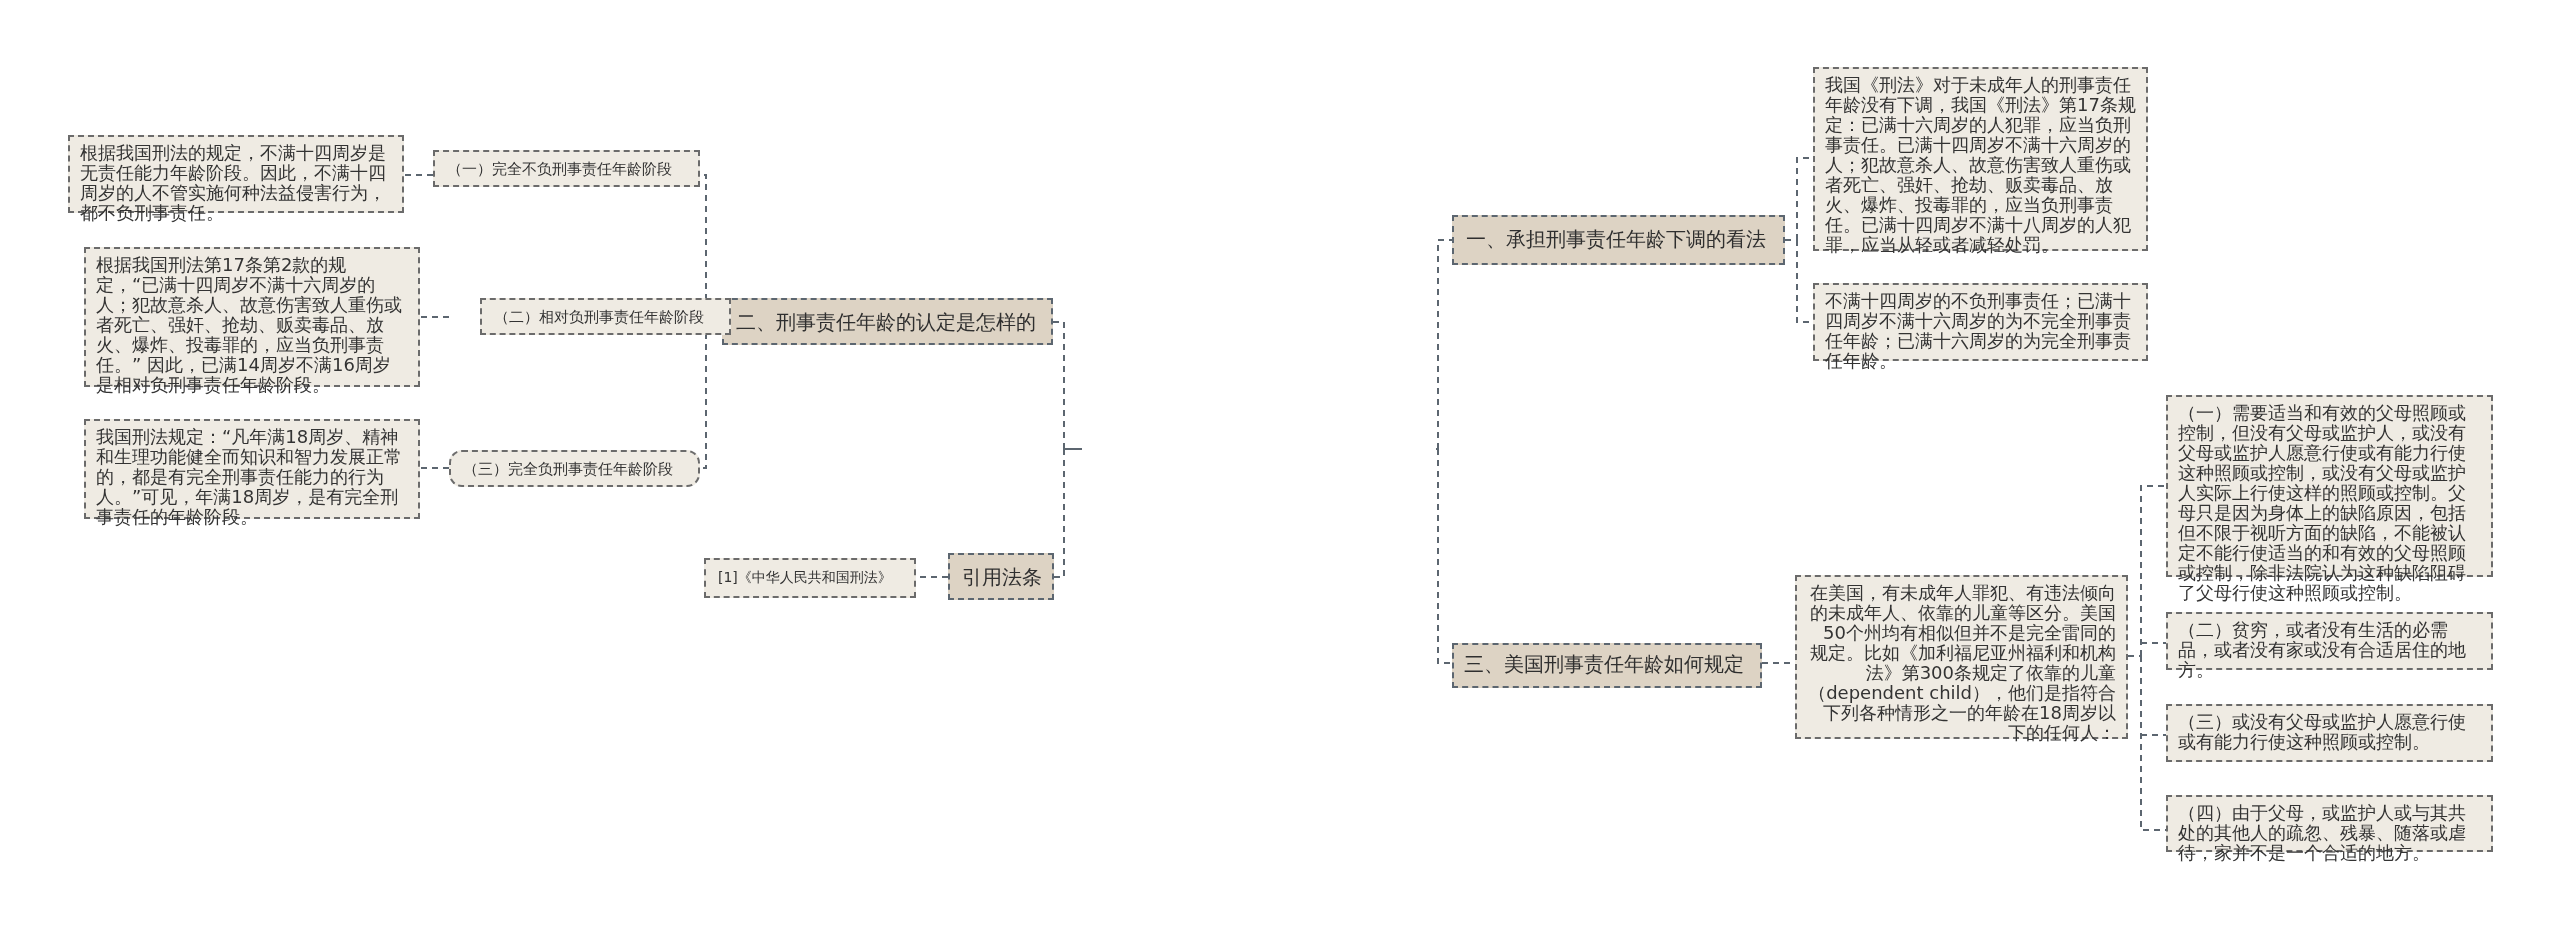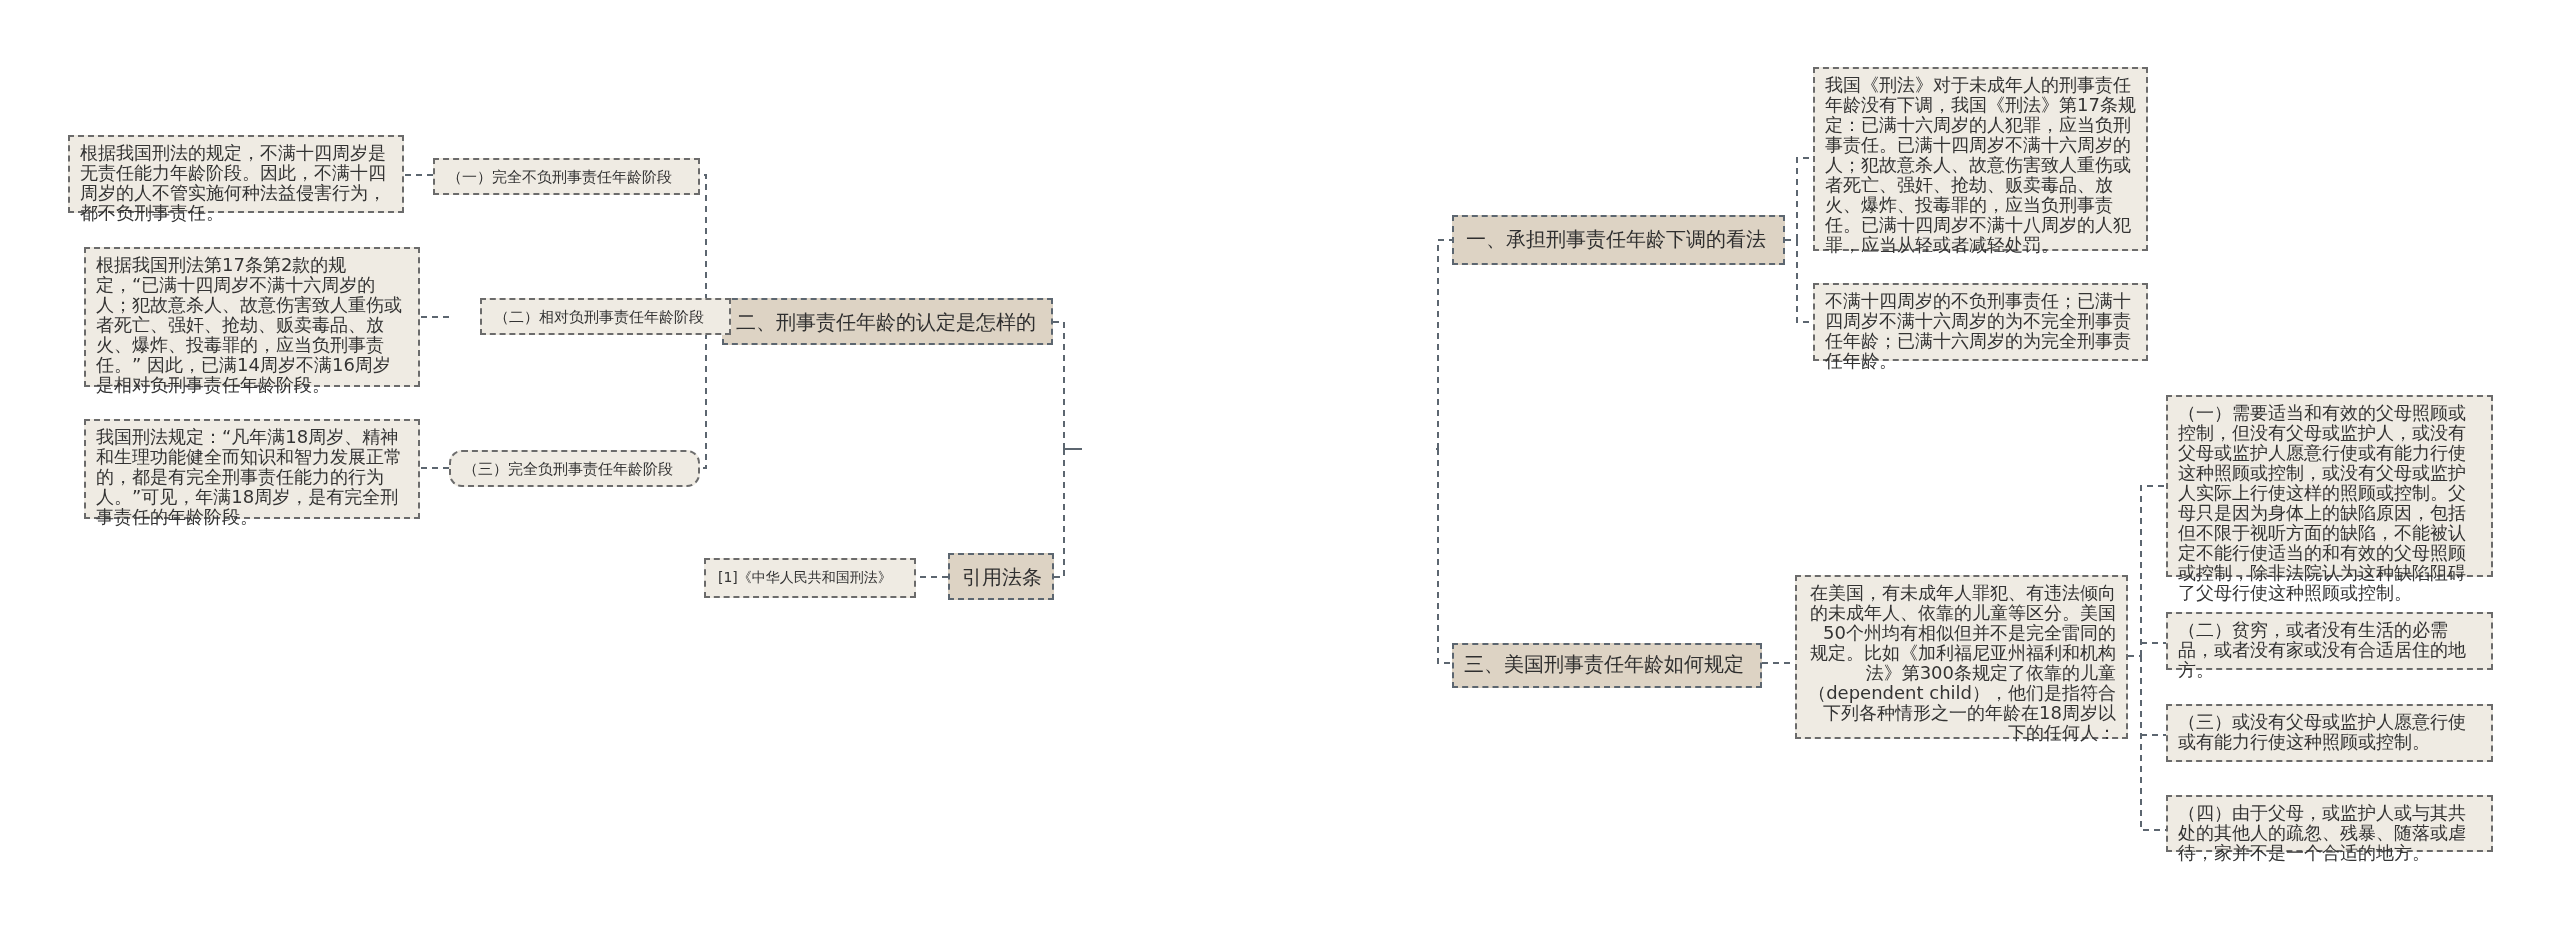--- a/index.html
+++ b/index.html
@@ -68,21 +68,21 @@
       <path d="M2141 643 L2166 643"></path>
       <path d="M2141 735 L2166 735"></path>
     </g>
   </svg>
 
 
   <div class="node branch" style="left:722px; top:298px; width:331px; height:47px;">
     <span>二、刑事责任年龄的认定是怎样的</span>
   </div>
 
-  <div class="node sub" style="left:433px; top:158px; width:267px; height:37px;">
+  <div class="node sub" style="left:433px; top:150px; width:267px; height:37px;">
     <span>（一）完全不负刑事责任年龄阶段</span>
   </div>
   <div class="node sub" style="left:449px; top:298px; width:251px; height:37px;margin-left:31px;">
     <span>（二）相对负刑事责任年龄阶段</span>
   </div>
   <div class="node sub" style="left:449px; top:450px; width:251px; height:37px;border-radius:13px;">
     <span>（三）完全负刑事责任年龄阶段</span>
   </div>
 
   <div class="node leaf" style="left:68px; top:135px; width:336px; height:78px;">

